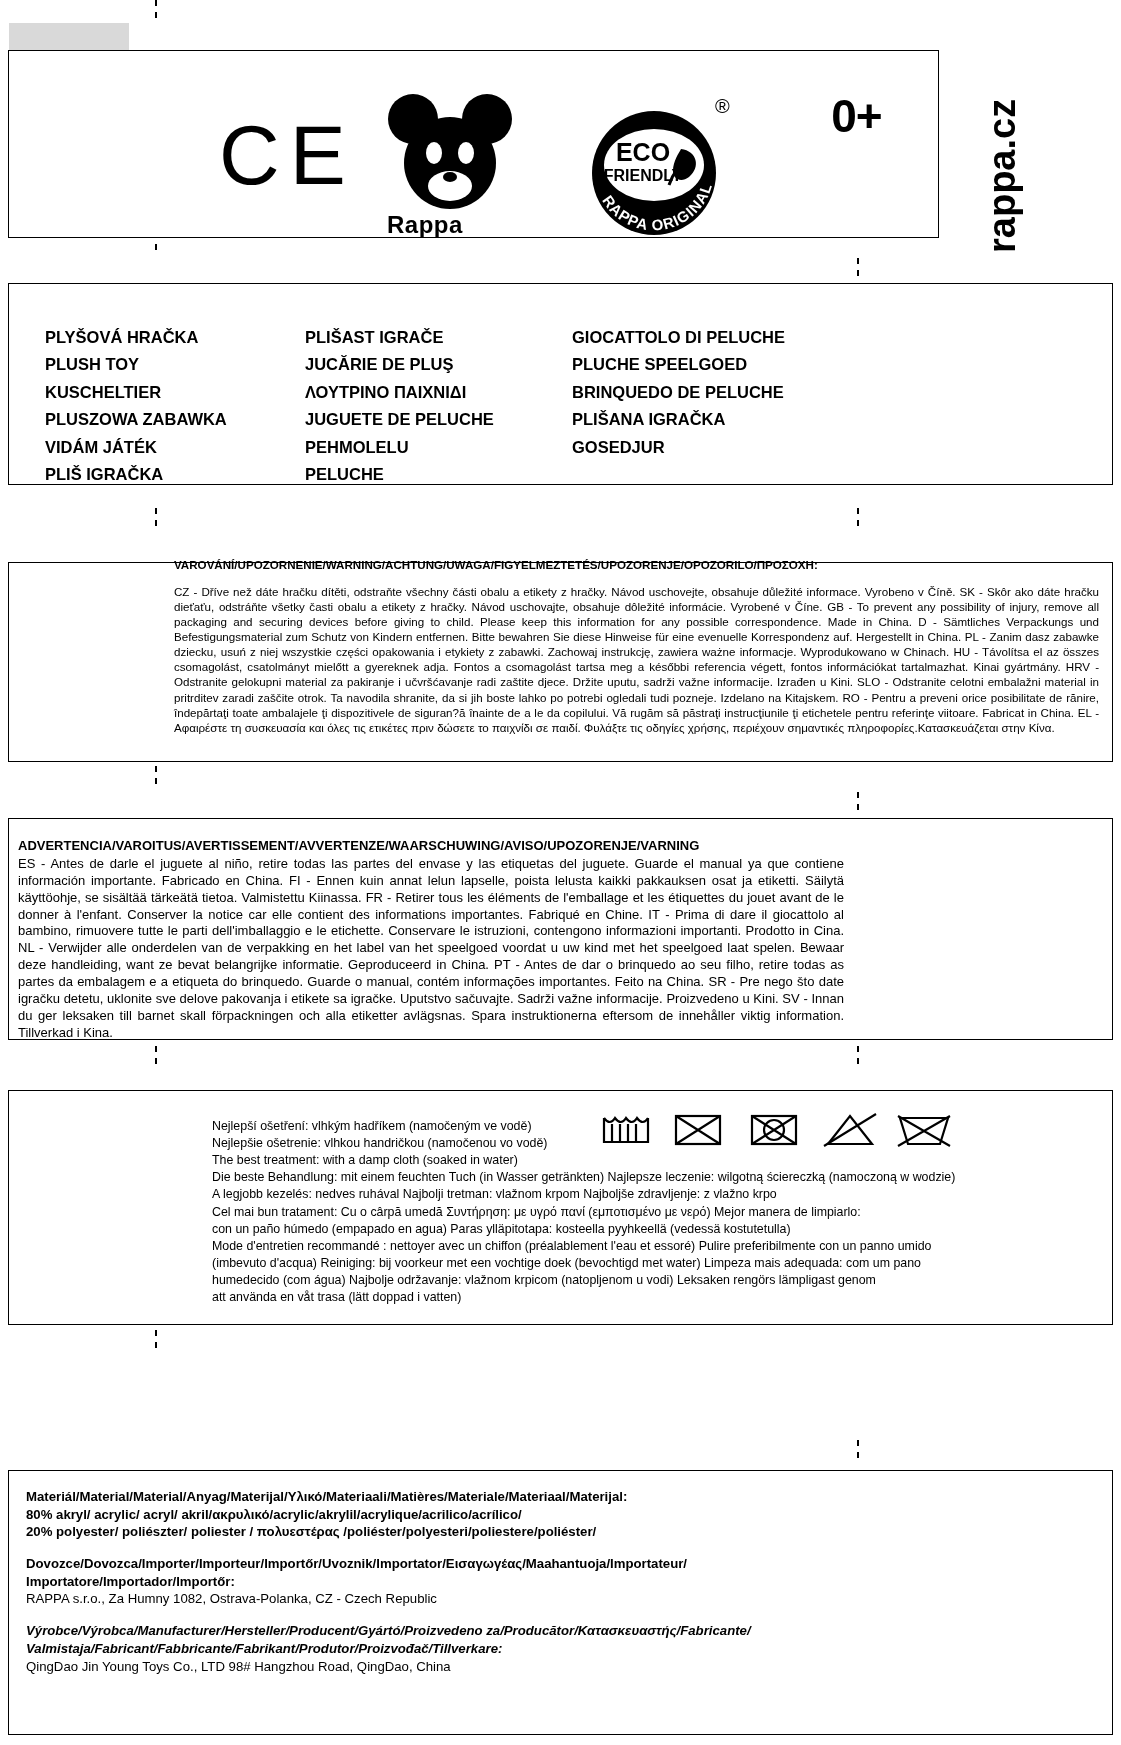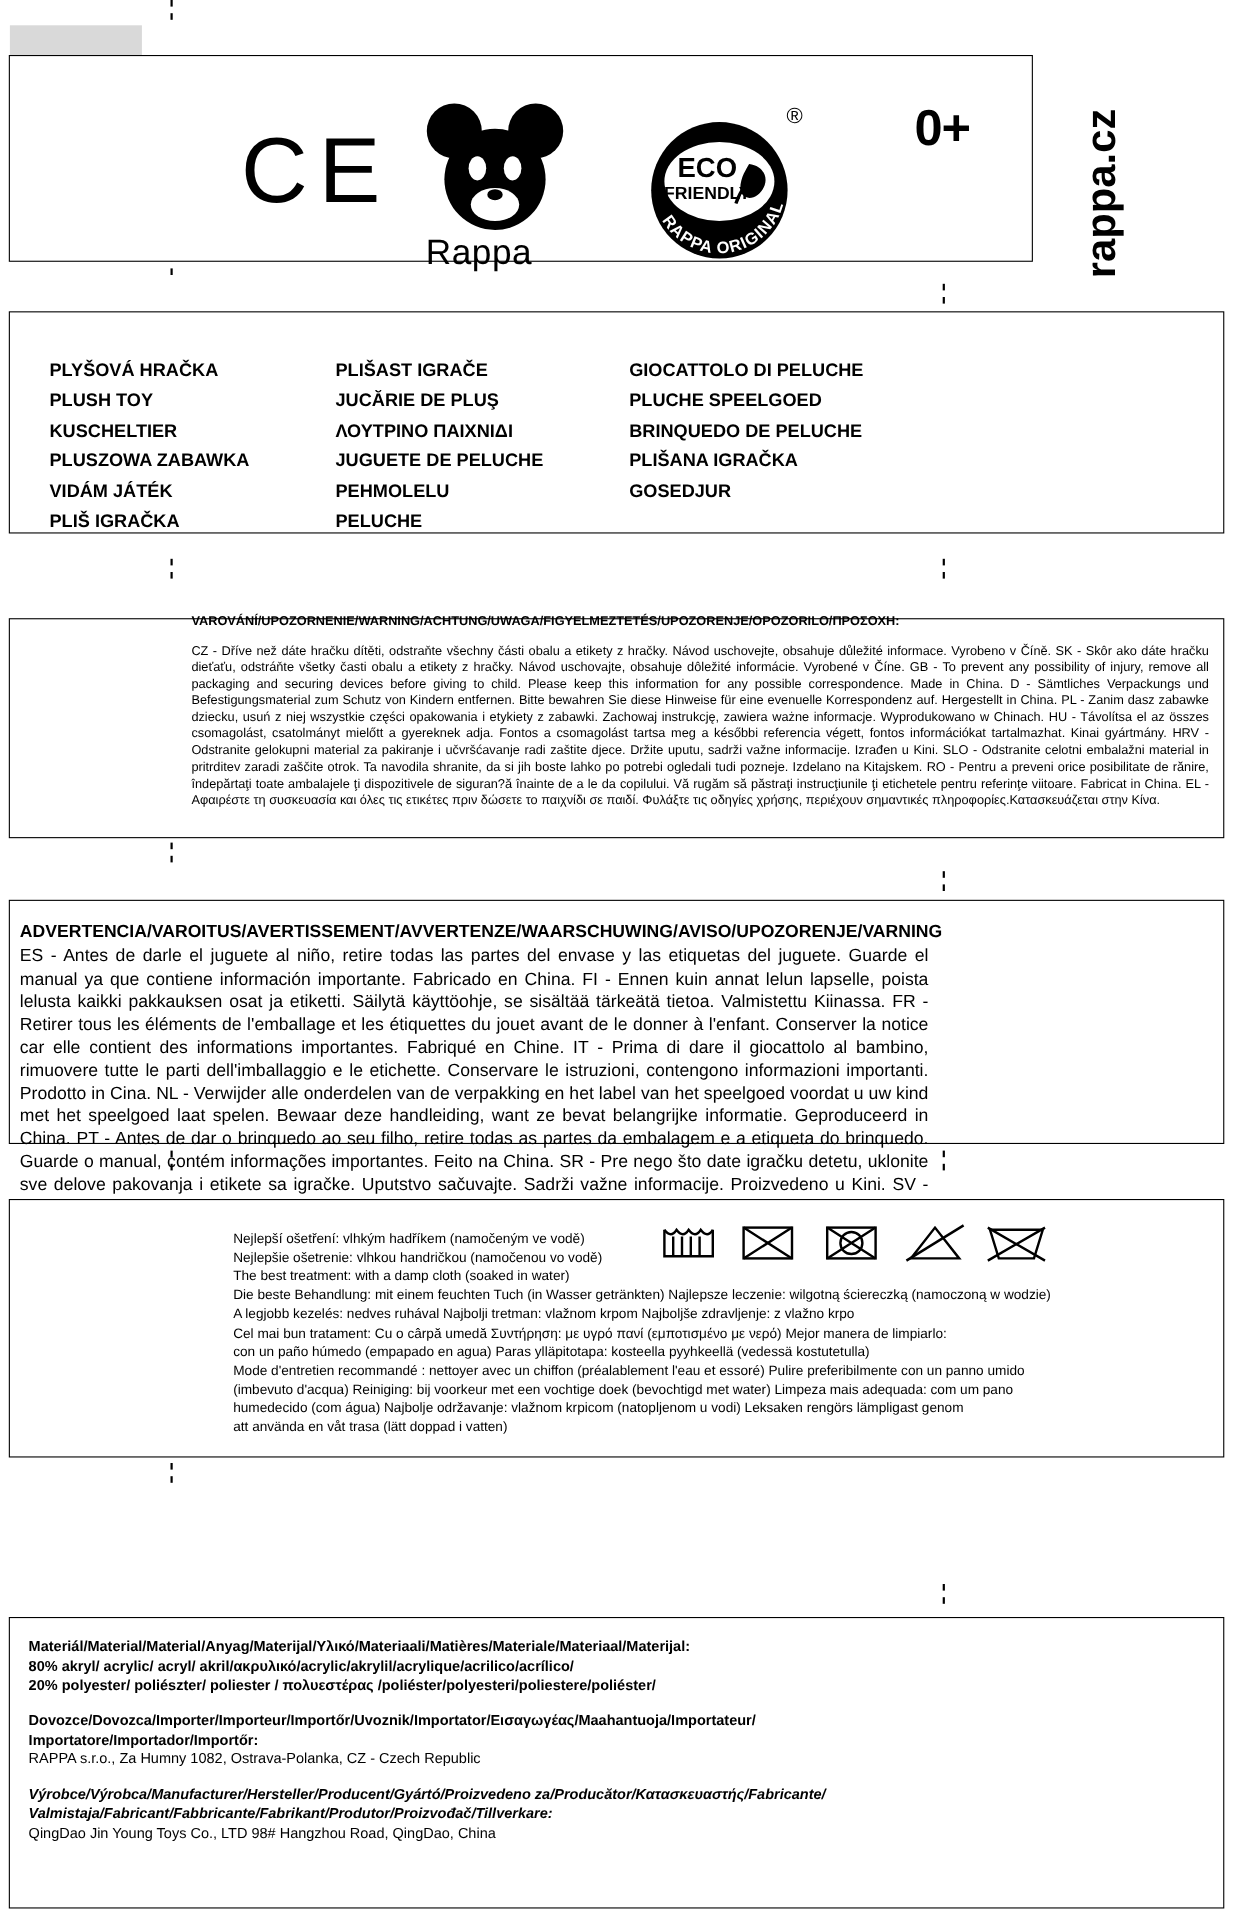--- a/index.html
+++ b/index.html
@@ -21,21 +21,21 @@
 
   
   #top-panel { left:8px; top:22px; width:931px; height:188px;margin-top:28px; }
   #top-gray-left { left:9px; top:23px; width:120px; height:186px; }
 
   .ce-mark { position:absolute; left:210px; top:62px; font-size:84px; letter-spacing:10px;
              font-weight:400; font-family:"Liberation Sans", sans-serif; line-height:1; }
 
   
   .bear { position:absolute; left:378px; top:40px; width:130px; height:150px; }
-  .rappa-word { position:absolute; left:378px; top:160px; font-size:32px; font-weight:normal; letter-spacing:0.5px; }
+  .rappa-word { position:absolute; left:378px; top:160px; font-size:24px; font-weight:bold; letter-spacing:0.5px; }
 
   
   .eco { position:absolute; left:560px; top:42px; width:170px; height:165px; }
   .reg-mark { position:absolute; left:706px; top:44px; font-size:20px; }
 
   
   .age-block { position:absolute; left:745px; top:42px; width:205px; text-align:center; }
   .age-zero { font-size:46px; font-weight:bold; line-height:1; letter-spacing:-1px; }
   .age-lines { font-size:14.5px; font-weight:bold; line-height:1.18; margin-top:4px; }
 
@@ -58,21 +58,21 @@
 
   
   #warn1-panel { left:8px; top:562px; width:1105px; height:200px; }
   #warn1-gray { left:9px; top:563px; width:155px; height:198px; }
   #warn1-text { position:absolute; left:174px; top:557px; width:925px; font-size:11.6px; line-height:1.30; text-align:justify; }
   #warn1-text .hdr { font-weight:bold; display:block; margin-bottom:12px; }
 
   
   #warn2-panel { left:8px; top:818px; width:1105px; height:222px; }
   #warn2-gray-right { left:851px; top:819px; width:261px; height:220px; }
-  #warn2-text { position:absolute; left:18px; top:838px; width:826px; font-size:16px; line-height:1.30; text-align:justify; }
+  #warn2-text { position:absolute; left:18px; top:838px; width:826px; font-size:13px; line-height:1.30; text-align:justify; }
   #warn2-text .hdr { font-weight:bold; display:block; margin-bottom:1px; }
 
   
   #care-panel { left:8px; top:1090px; width:1105px; height:235px; }
   #care-gray { left:9px; top:1091px; width:155px; height:233px; }
   #care-text { position:absolute; left:176px; top:1118px; width:925px; font-size:12.4px; line-height:1.38;margin-left:36px; }
   .care-sym { position:absolute; left:600px; top:1108px; width:368px; height:42px; }
 
   
   #bottom-panel { left:8px; top:1470px; width:1105px; height:265px; }

